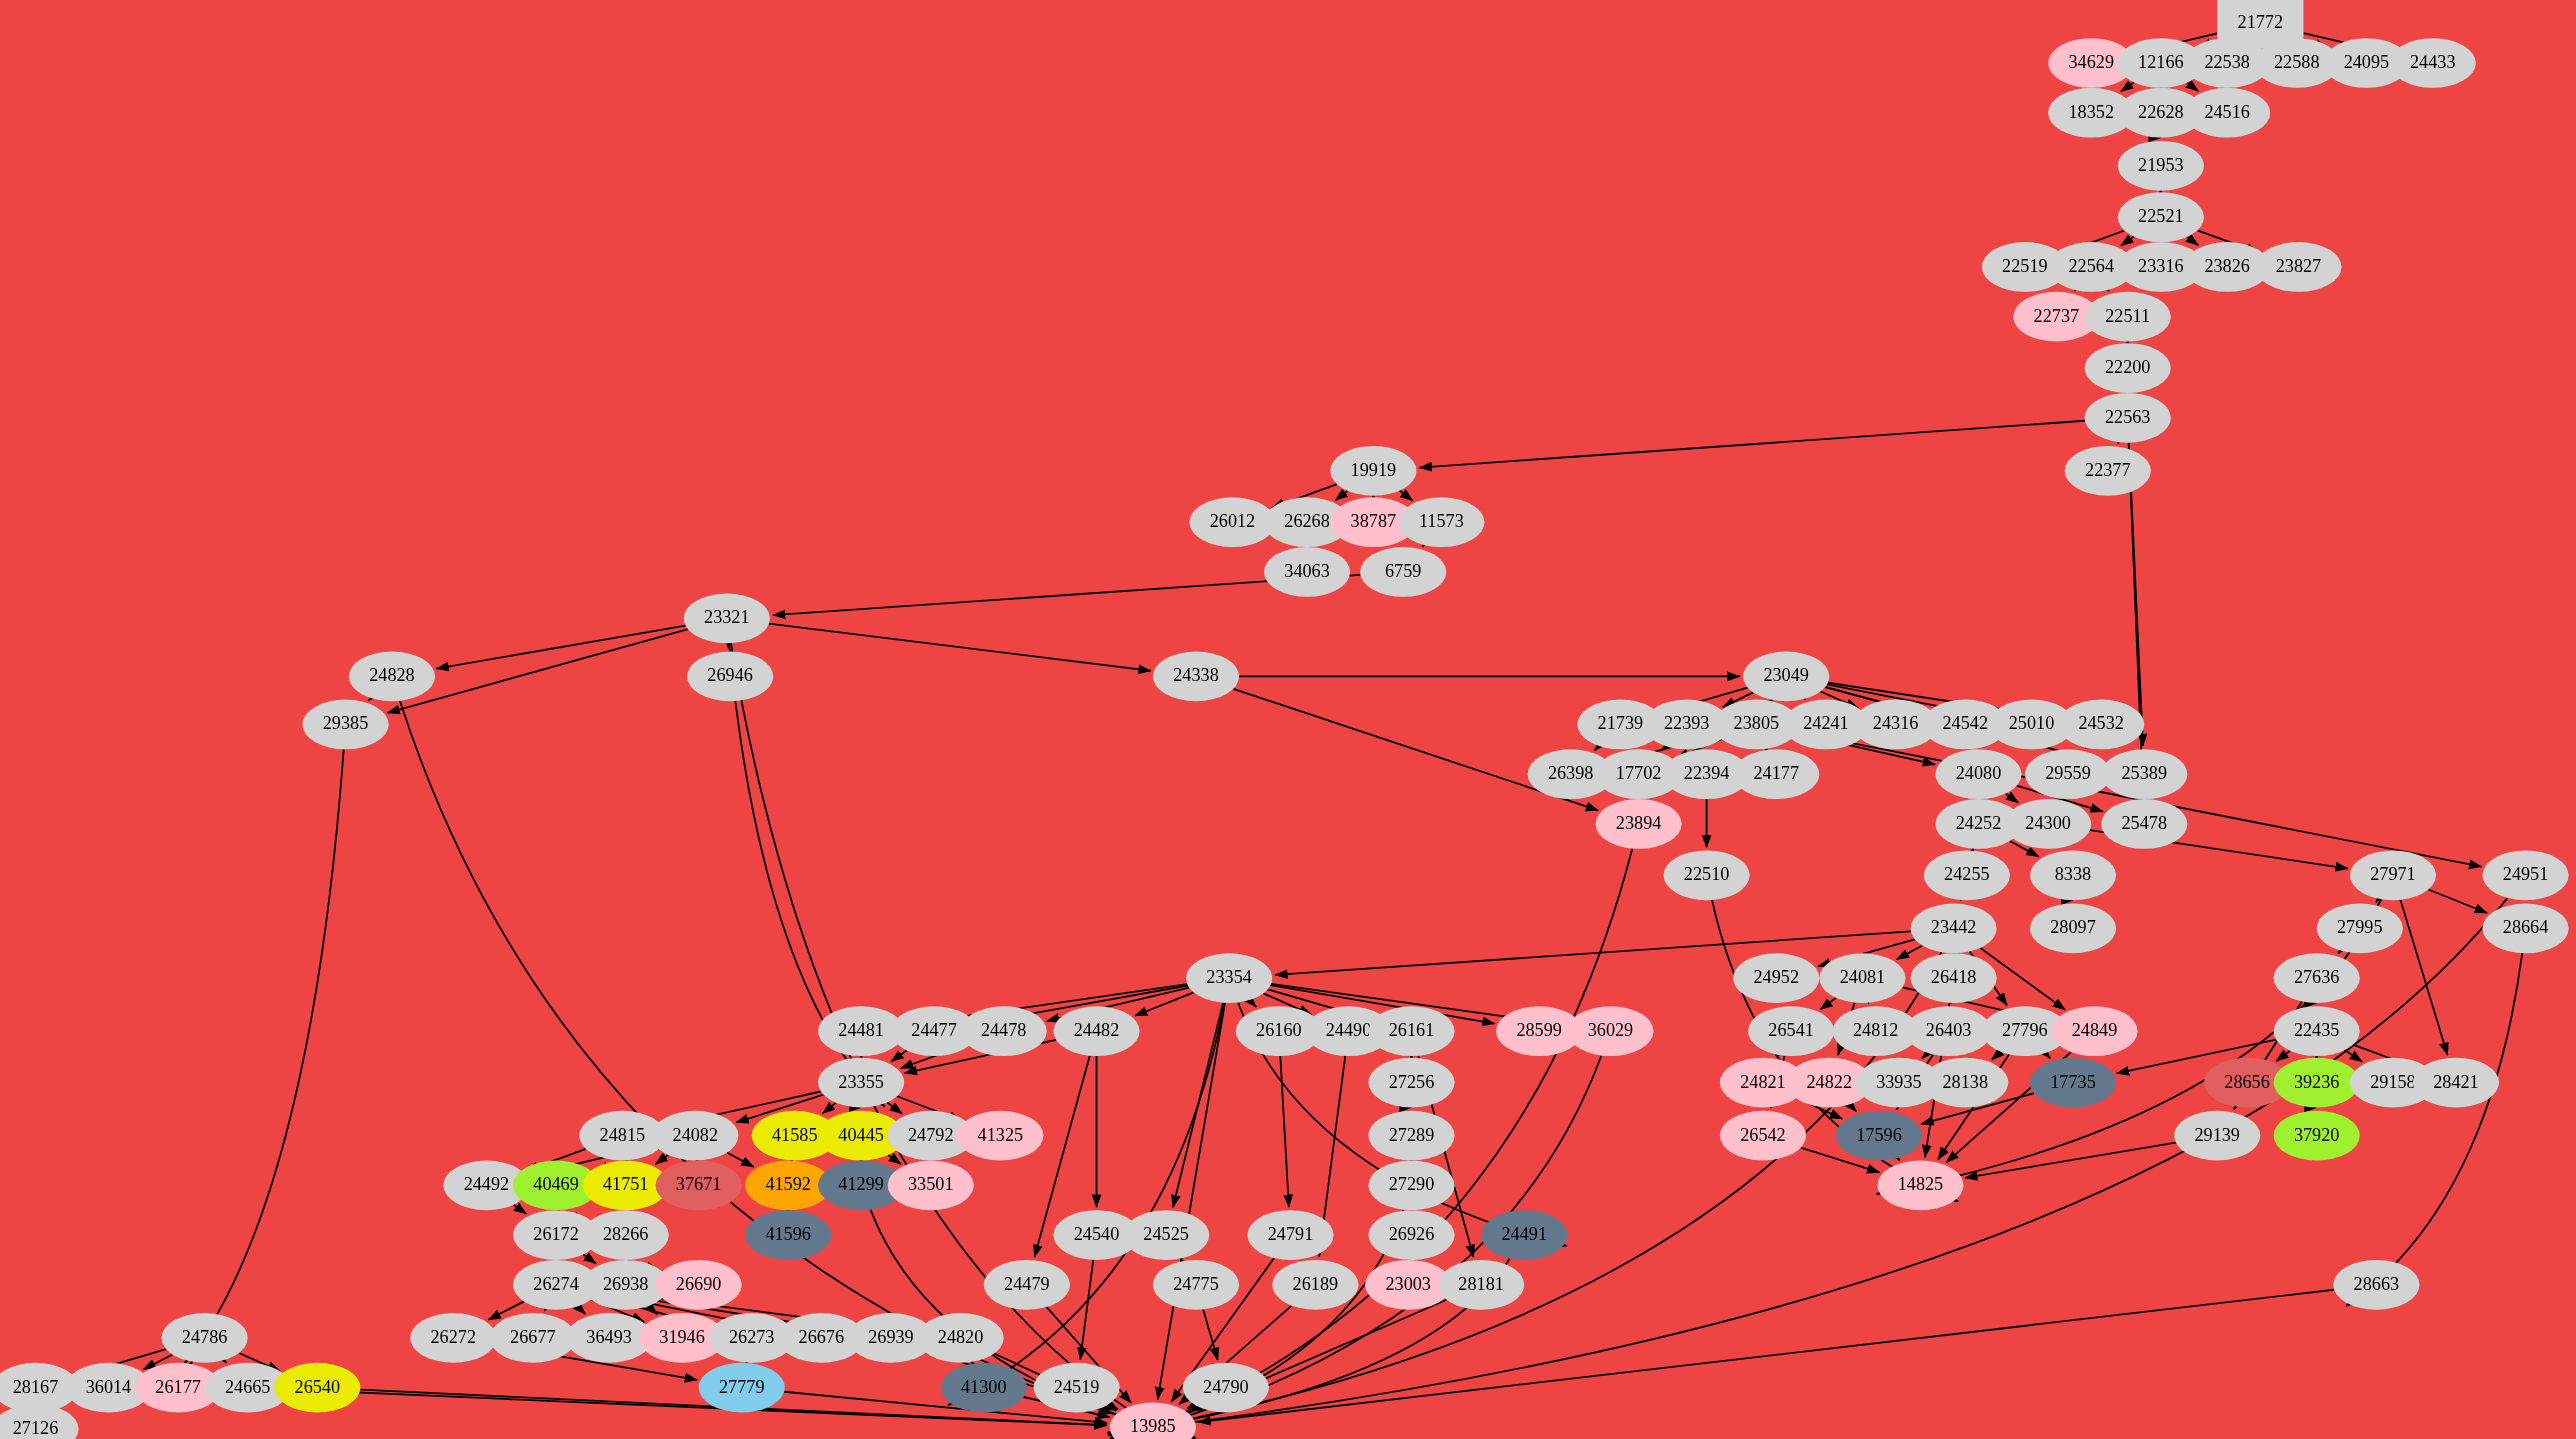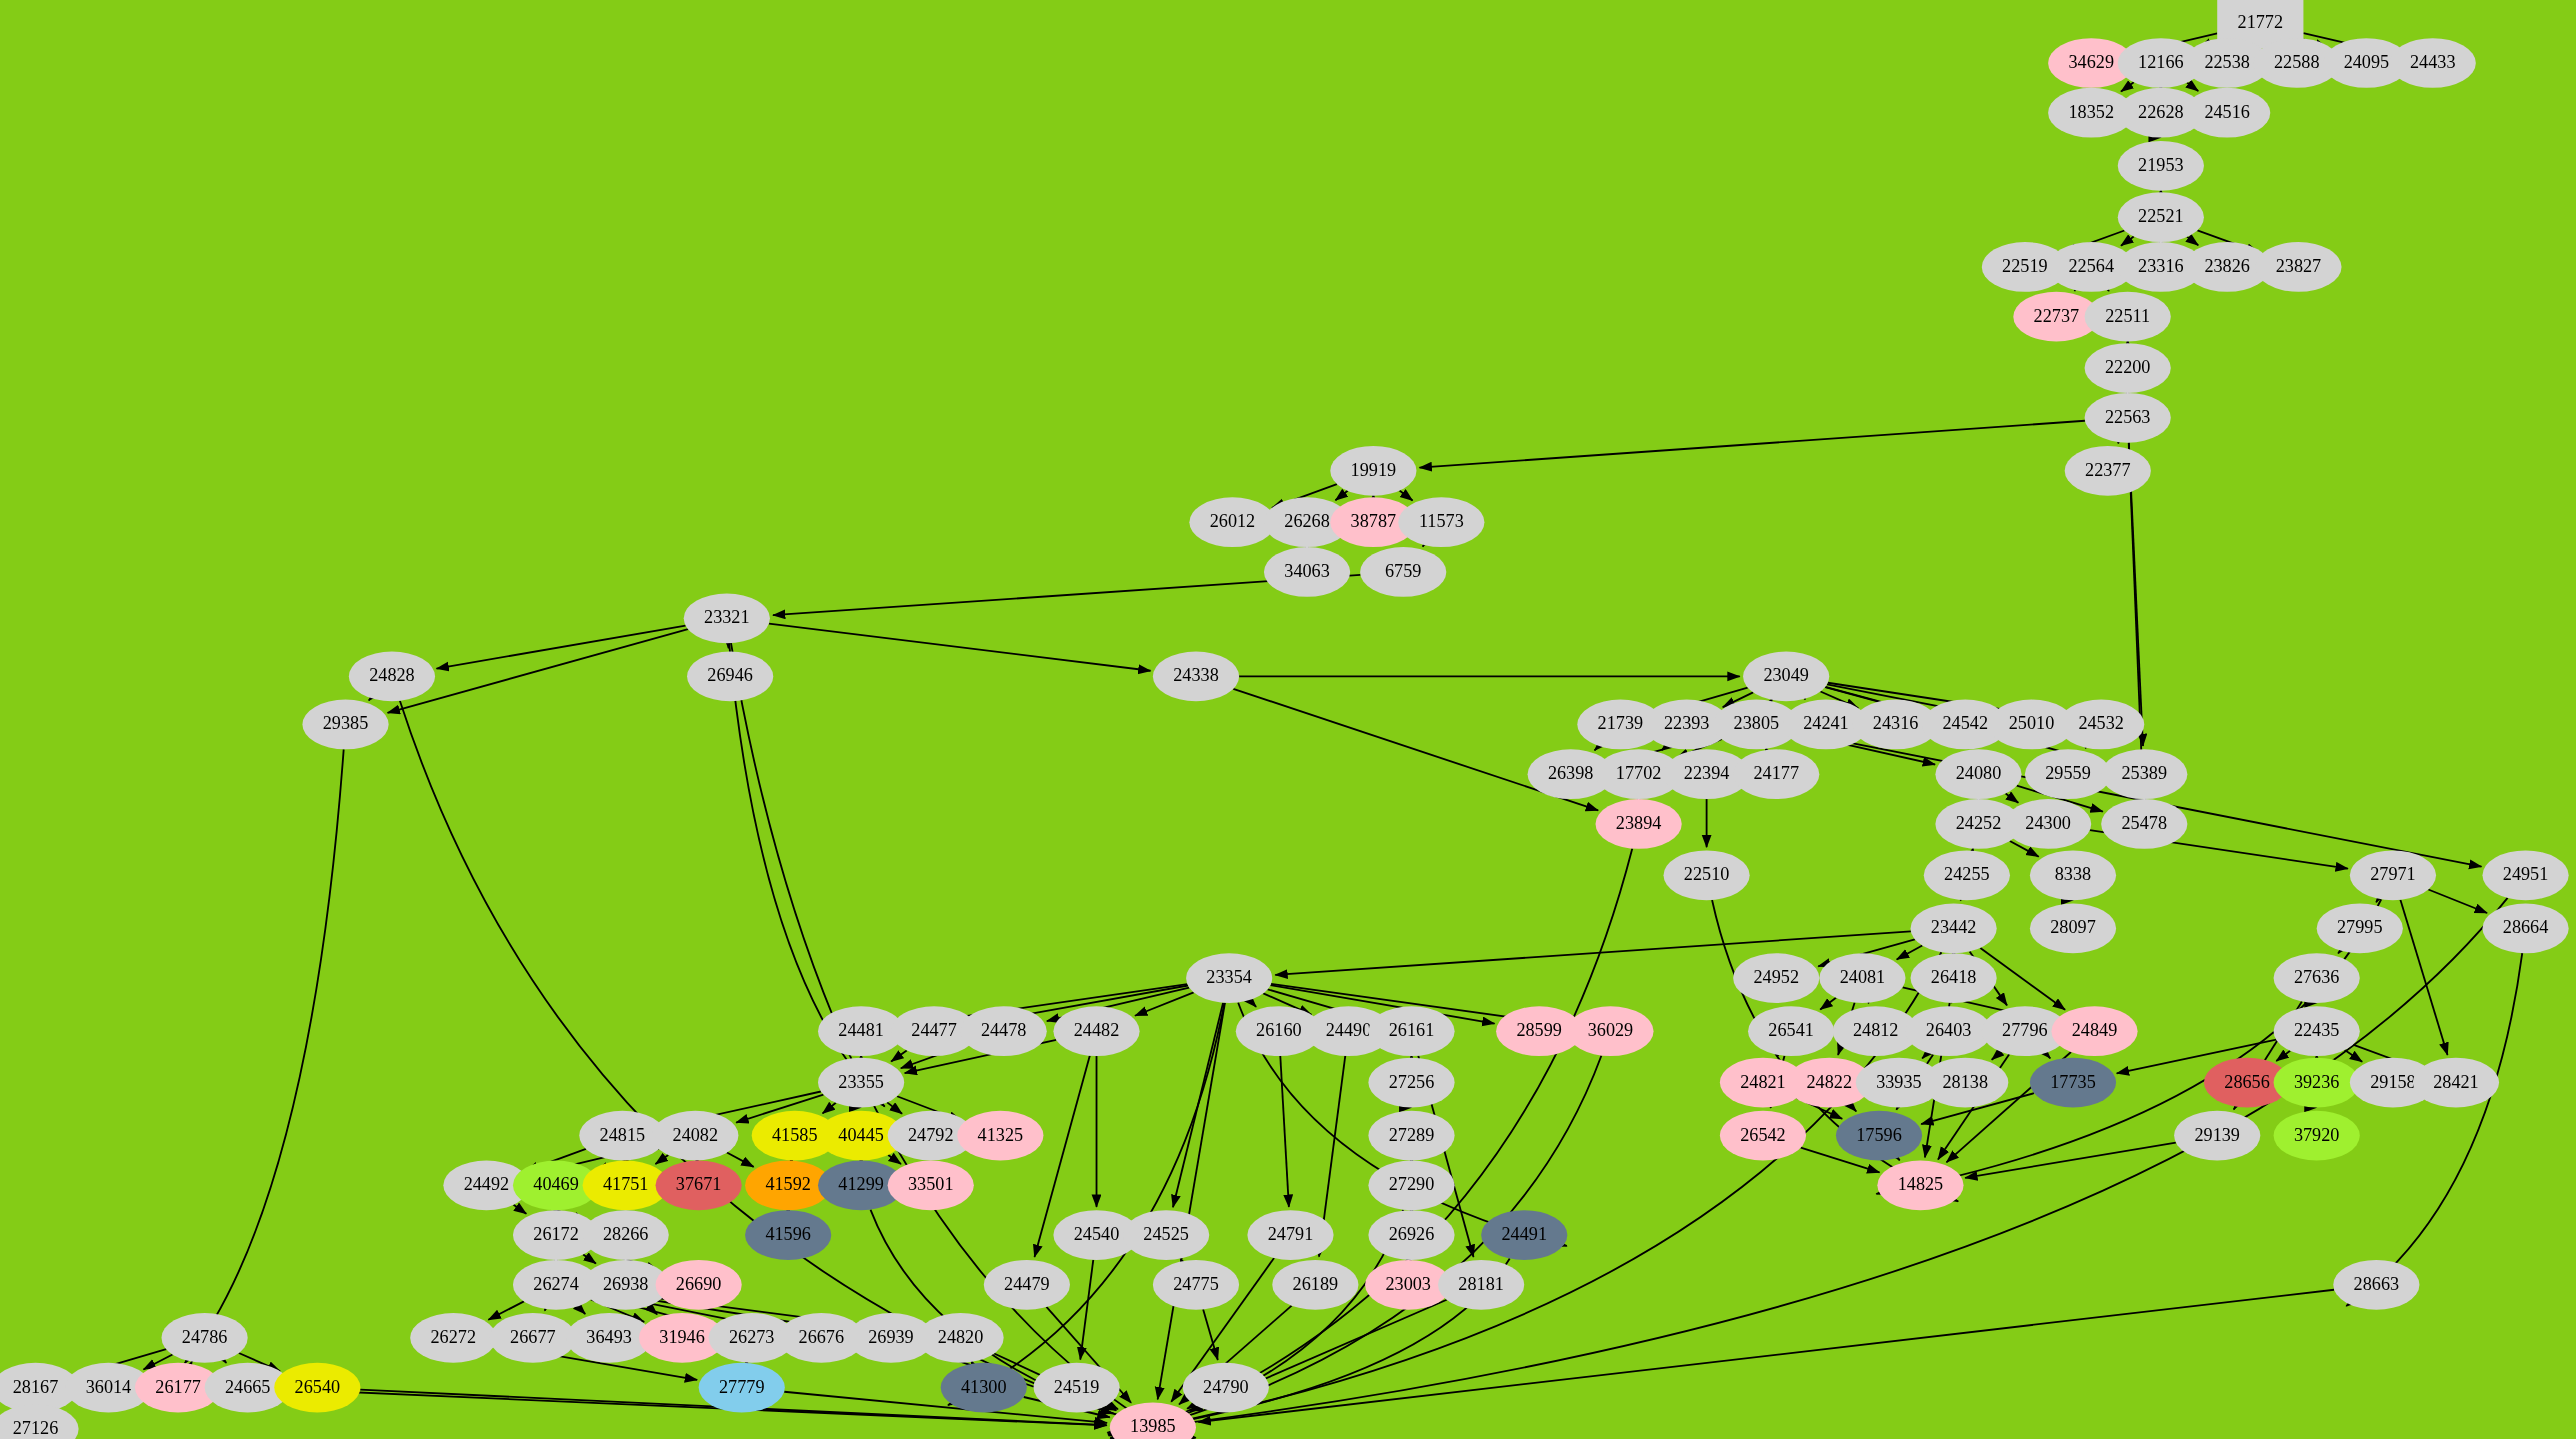--- a/index.html
+++ b/index.html
@@ -1,16 +1,16 @@
 <!DOCTYPE html>
 <html style="font-size:8.4px"><head>
 <meta charset="utf-8">
 <style>
   html,body{margin:0;padding:0;background:#ffffff;}
-  #graph-wrap{width:100vw;height:100vh;overflow:hidden;background:#84cc16;text-align:right;}
+  #graph-wrap{width:100vw;height:100vh;overflow:hidden;background:#ef4444;text-align:right;}
   svg{display:block;width:100%;height:100%;}
   .node text{font-family:"Liberation Serif","DejaVu Serif",serif;font-size:11px;fill:#000;text-anchor:middle;dominant-baseline:middle;pointer-events:none;}
   .edge{fill:none;stroke:#000;stroke-width:1.1;}
 </style>
 </head>
 <body>
 
 <div id="graph-wrap">
   <svg id="graph-svg" viewBox="0 0 1547 868" preserveAspectRatio="xMidYMid meet" xmlns="http://www.w3.org/2000/svg">
     <defs>

